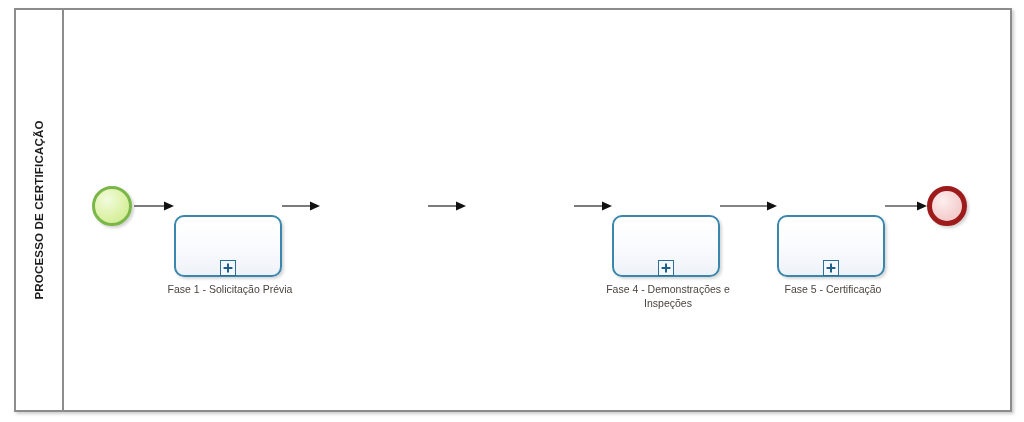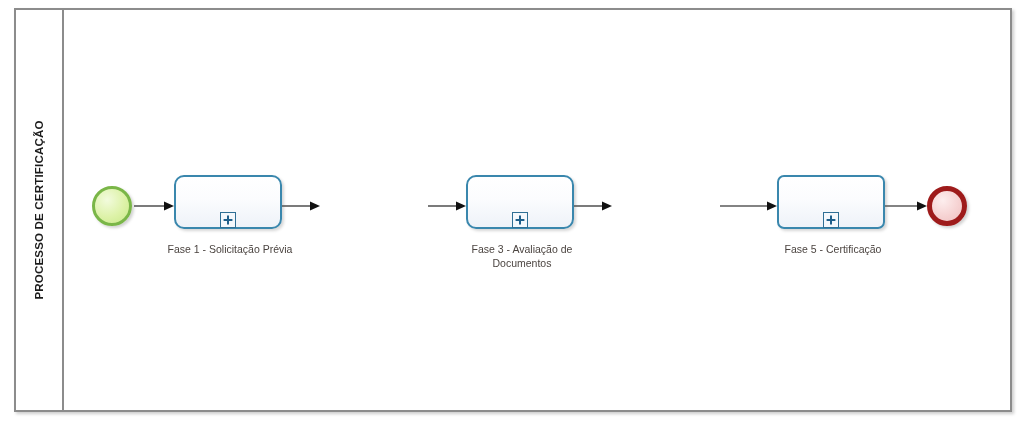--- a/index.html
+++ b/index.html
@@ -85,26 +85,27 @@
     height: 40px;
     border: 5px solid #9e1b1b;
     background: radial-gradient(circle at 36% 32%, #fdeeee 0%, #f6d3d3 55%, #eec0c0 100%);
     box-shadow: 2px 2px 3px rgba(0,0,0,0.18);
   }
 
   
   .task {
     position: absolute;
     width: 108px;
-    height: 54px;
+    height: 62px;
     box-sizing: border-box;
     border: 2px solid #3a87ad;
     border-radius: 10px;
     background: linear-gradient(to bottom, #ffffff 0%, #fbfcfe 45%, #eef2f8 100%);
     box-shadow: 2px 2px 3px rgba(0,0,0,0.16);
+    margin-top: 40px;
   }
 
   .subprocess-marker {
     position: absolute;
     left: 50%;
     bottom: -1px;
     transform: translateX(-50%);
     width: 16px;
     height: 16px;
     box-sizing: border-box;
@@ -174,45 +175,45 @@
       </div>
 
 
       <div class="flow" style="left: 364px; top: 191px; width: 38px;">
         <svg width="38" height="10" viewBox="0 0 38 10">
           <line x1="0" y1="5" x2="29" y2="5" stroke="#5a5a5a" stroke-width="1.6"></line>
           <polygon points="28,0.5 38,5 28,9.5" fill="#111111"></polygon>
         </svg>
       </div>
 
-      <div class="task" style="left: 402px; top: 165px;">
+
+      <div class="flow" style="left: 510px; top: 191px; width: 38px;">
+        <svg width="38" height="10" viewBox="0 0 38 10">
+          <line x1="0" y1="5" x2="29" y2="5" stroke="#5a5a5a" stroke-width="1.6"></line>
+          <polygon points="28,0.5 38,5 28,9.5" fill="#111111"></polygon>
+        </svg>
+      </div>
+
+      <div class="task" style="left: 548px; top: 165px;">
         <div class="subprocess-marker">
           <svg width="10" height="10" viewBox="0 0 10 10">
             <path d="M4 0.6 H6 V4 H9.4 V6 H6 V9.4 H4 V6 H0.6 V4 H4 Z" fill="#1f5f8b"></path>
           </svg>
         </div>
-        <div class="task-label">Fase 3 - Avaliação de Documentos</div>
-      </div>
-
-      <div class="flow" style="left: 510px; top: 191px; width: 38px;">
-        <svg width="38" height="10" viewBox="0 0 38 10">
-          <line x1="0" y1="5" x2="29" y2="5" stroke="#5a5a5a" stroke-width="1.6"></line>
-          <polygon points="28,0.5 38,5 28,9.5" fill="#111111"></polygon>
-        </svg>
-      </div>
-
+        <div class="task-label">Fase 4 - Demonstrações e Inspeções</div>
+      </div>
 
       <div class="flow" style="left: 656px; top: 191px; width: 57px;">
         <svg width="57" height="10" viewBox="0 0 57 10">
           <line x1="0" y1="5" x2="48" y2="5" stroke="#5a5a5a" stroke-width="1.6"></line>
           <polygon points="47,0.5 57,5 47,9.5" fill="#111111"></polygon>
         </svg>
       </div>
 
-      <div class="task" style="left: 713px; top: 165px; border-radius: 7px;">
+      <div class="task" style="left: 713px; top: 165px;">
         <div class="subprocess-marker">
           <svg width="10" height="10" viewBox="0 0 10 10">
             <path d="M4 0.6 H6 V4 H9.4 V6 H6 V9.4 H4 V6 H0.6 V4 H4 Z" fill="#1f5f8b"></path>
           </svg>
         </div>
         <div class="task-label">Fase 5 - Certificação</div>
       </div>
 
       <div class="flow" style="left: 821px; top: 191px; width: 42px;">
         <svg width="42" height="10" viewBox="0 0 42 10">

